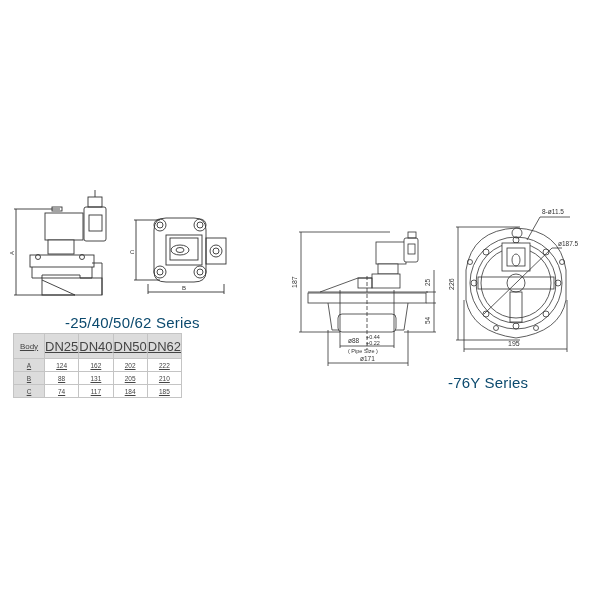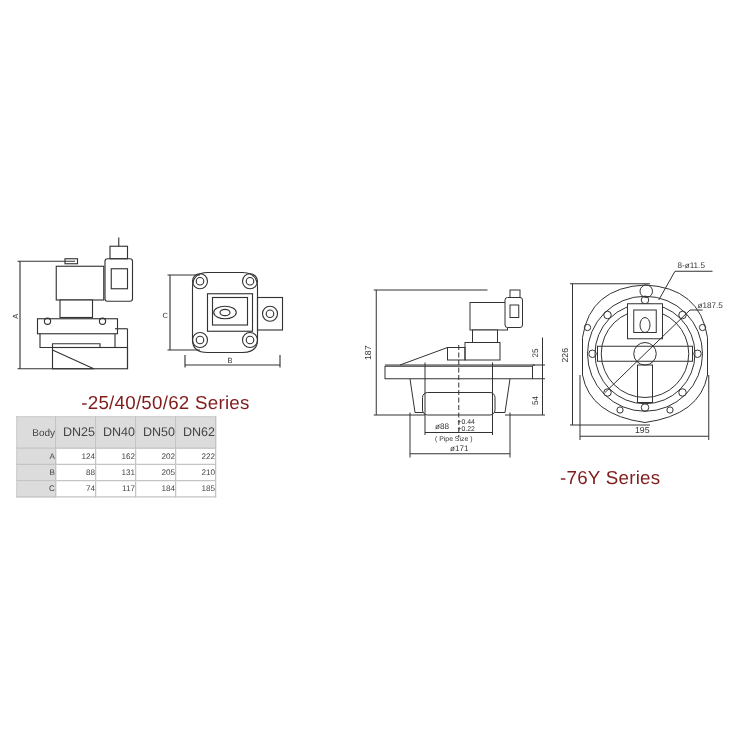--- a/index.html
+++ b/index.html
@@ -1,21 +1,21 @@
 <!DOCTYPE html>
 <html><head>
 <meta charset="utf-8">
 <style>
   html, body { margin:0; padding:0; background:#ffffff; }
   body { width:600px; height:600px; position:relative; overflow:hidden; font-family:"Liberation Sans", sans-serif; color:#222; }
   svg { position:absolute; overflow:visible; }
-  .series-title { position:absolute; font-size:15px; color:#7f1d1d; letter-spacing:0.2px; white-space:nowrap;text-align:center; }
+  .series-title { position:absolute; font-size:15px; color:#0c4a6e; letter-spacing:0.2px; white-space:nowrap;text-align:center; }
   table.spec { position:absolute; left:13px; top:333px; border-collapse:collapse; font-size:8px; color:#444; background:#fff; }
-  table.spec td, table.spec th { border:1px solid #c4c4c4; text-align:right; padding:0; }
-  table.spec th { background:#dcdcdc; font-weight:normal; height:24px; font-size:10px; }
+  table.spec td, table.spec th { border:1px solid #c4c4c4; text-align:center; padding:0;text-decoration:underline; }
+  table.spec th { background:#dcdcdc; font-weight:normal; height:24px; font-size:13px; }
   table.spec th.body-h { font-size:8px; width:30px; }
   table.spec td.rowhead { background:#dcdcdc; width:30px; }
   table.spec td { height:12px; width:31px; font-size:6.5px; }
   .dimtxt { font-family:"Liberation Sans", sans-serif; font-size:7px; fill:#333; }
 </style>
 </head>
 <body>
 
 <svg width="130" height="120" style="left:0;top:185px" viewBox="0 0 130 120" stroke="#333" fill="none" stroke-width="0.9">
 

